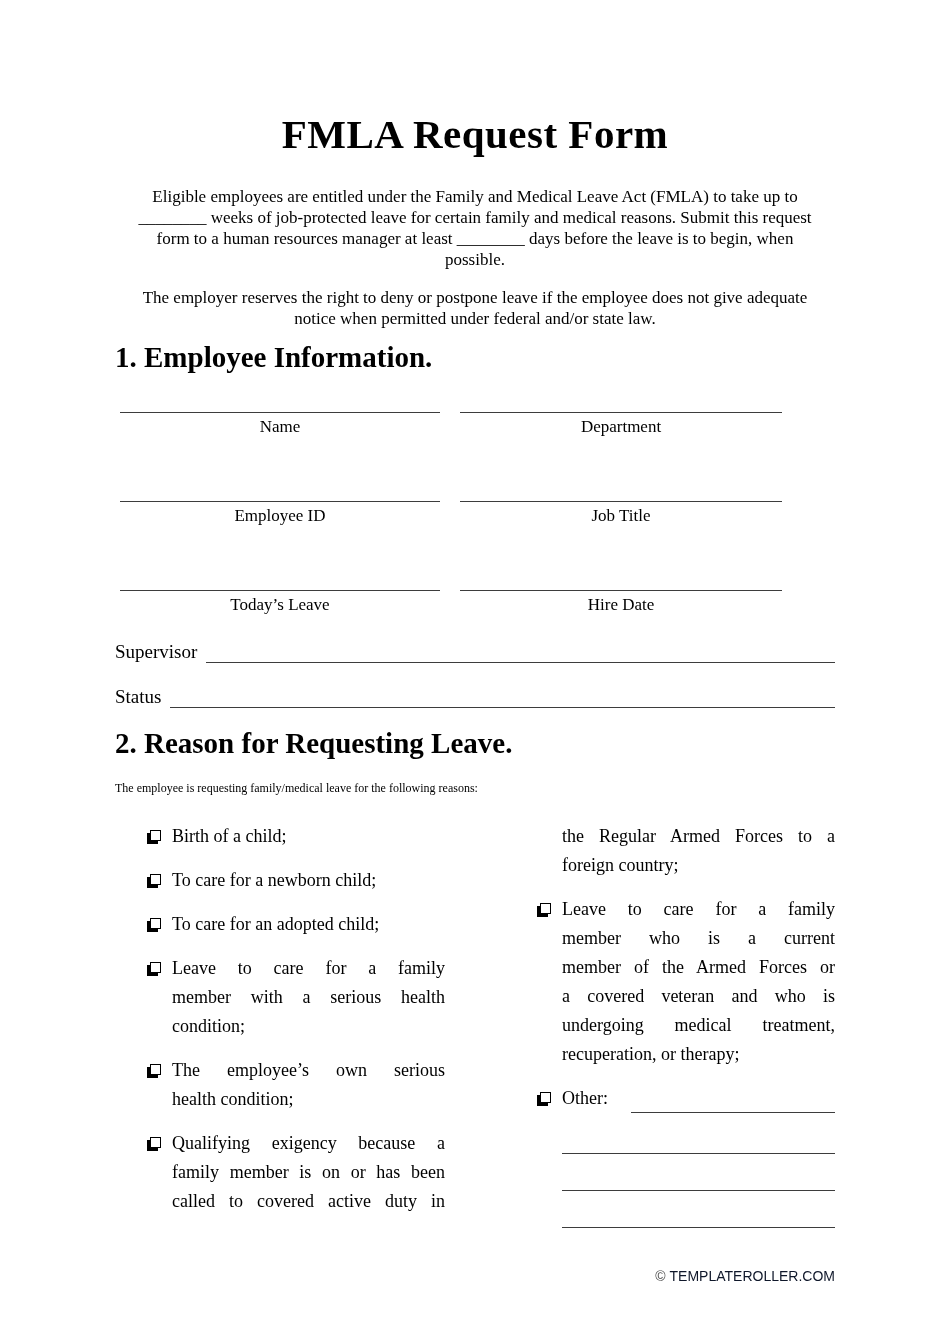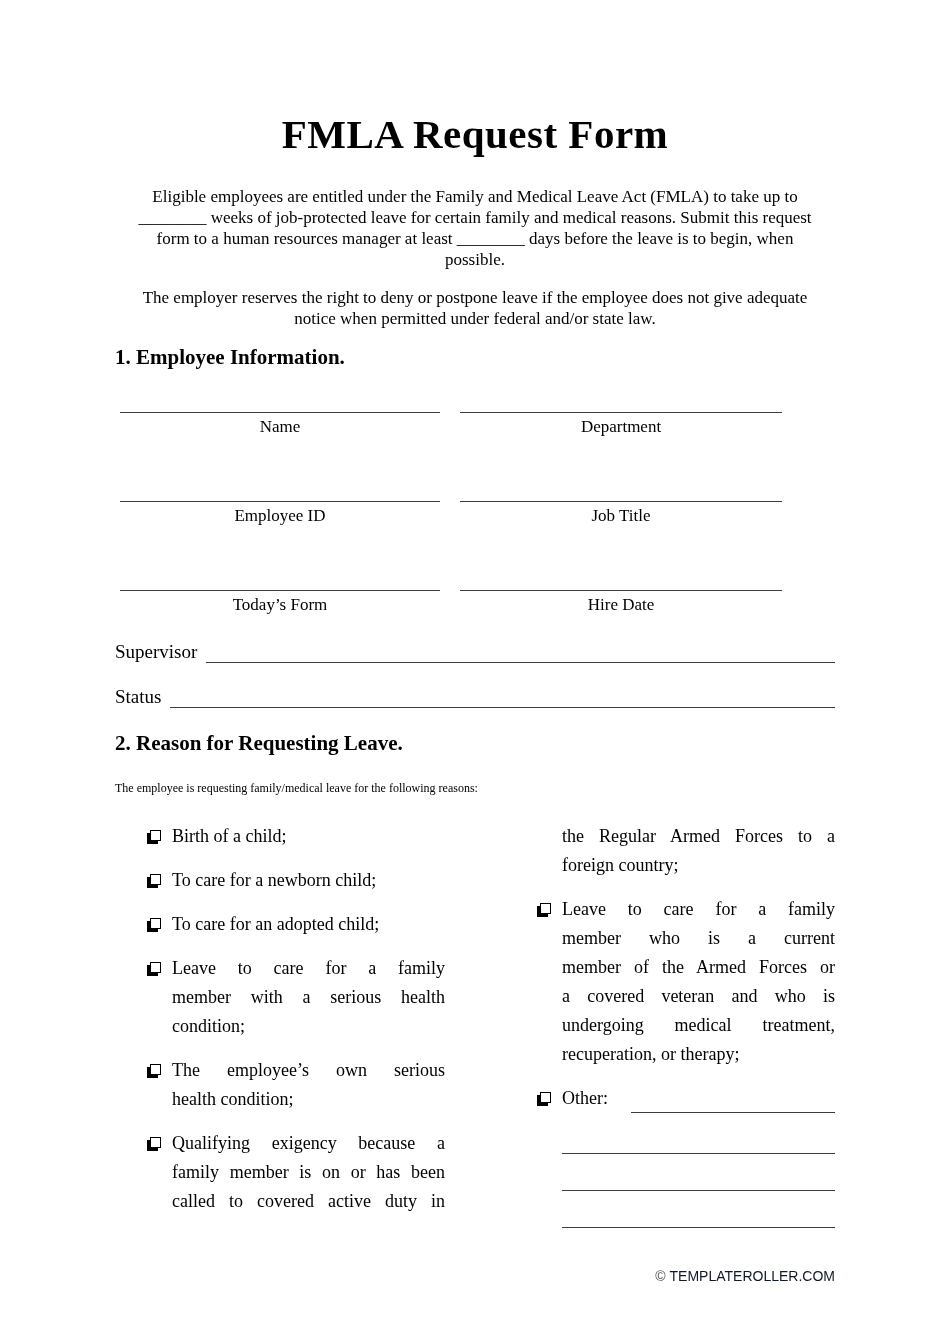--- a/index.html
+++ b/index.html
@@ -24,21 +24,21 @@
   .intro2 { margin-top: 17px; }
   .pline {
     text-align: center;
     font-size: 17px;
     line-height: 21px;
     white-space: nowrap;
   }
 
   .sec-heading {
     margin-top: 17px;
-    font-size: 21px;
+    font-size: 29px;
     font-weight: bold;
     line-height: 22px;
   }
   .sec-heading.s2 { margin-top: 24px; }
 
   .fields {
     margin-top: 3px;
     margin-left: 5px;
     display: grid;
     grid-template-columns: 320px 322px;
@@ -142,21 +142,21 @@
     <div class="fcell">
       <div class="fline"></div>
       <div class="flabel">Employee ID</div>
     </div>
     <div class="fcell">
       <div class="fline"></div>
       <div class="flabel">Job Title</div>
     </div>
     <div class="fcell">
       <div class="fline"></div>
-      <div class="flabel">Today’s Form</div>
+      <div class="flabel">Today’s Leave</div>
     </div>
     <div class="fcell">
       <div class="fline"></div>
       <div class="flabel">Hire Date</div>
     </div>
   </div>
 
   <div class="inline-row">
     <span class="ilbl">Supervisor</span>
     <span class="iline"></span>

